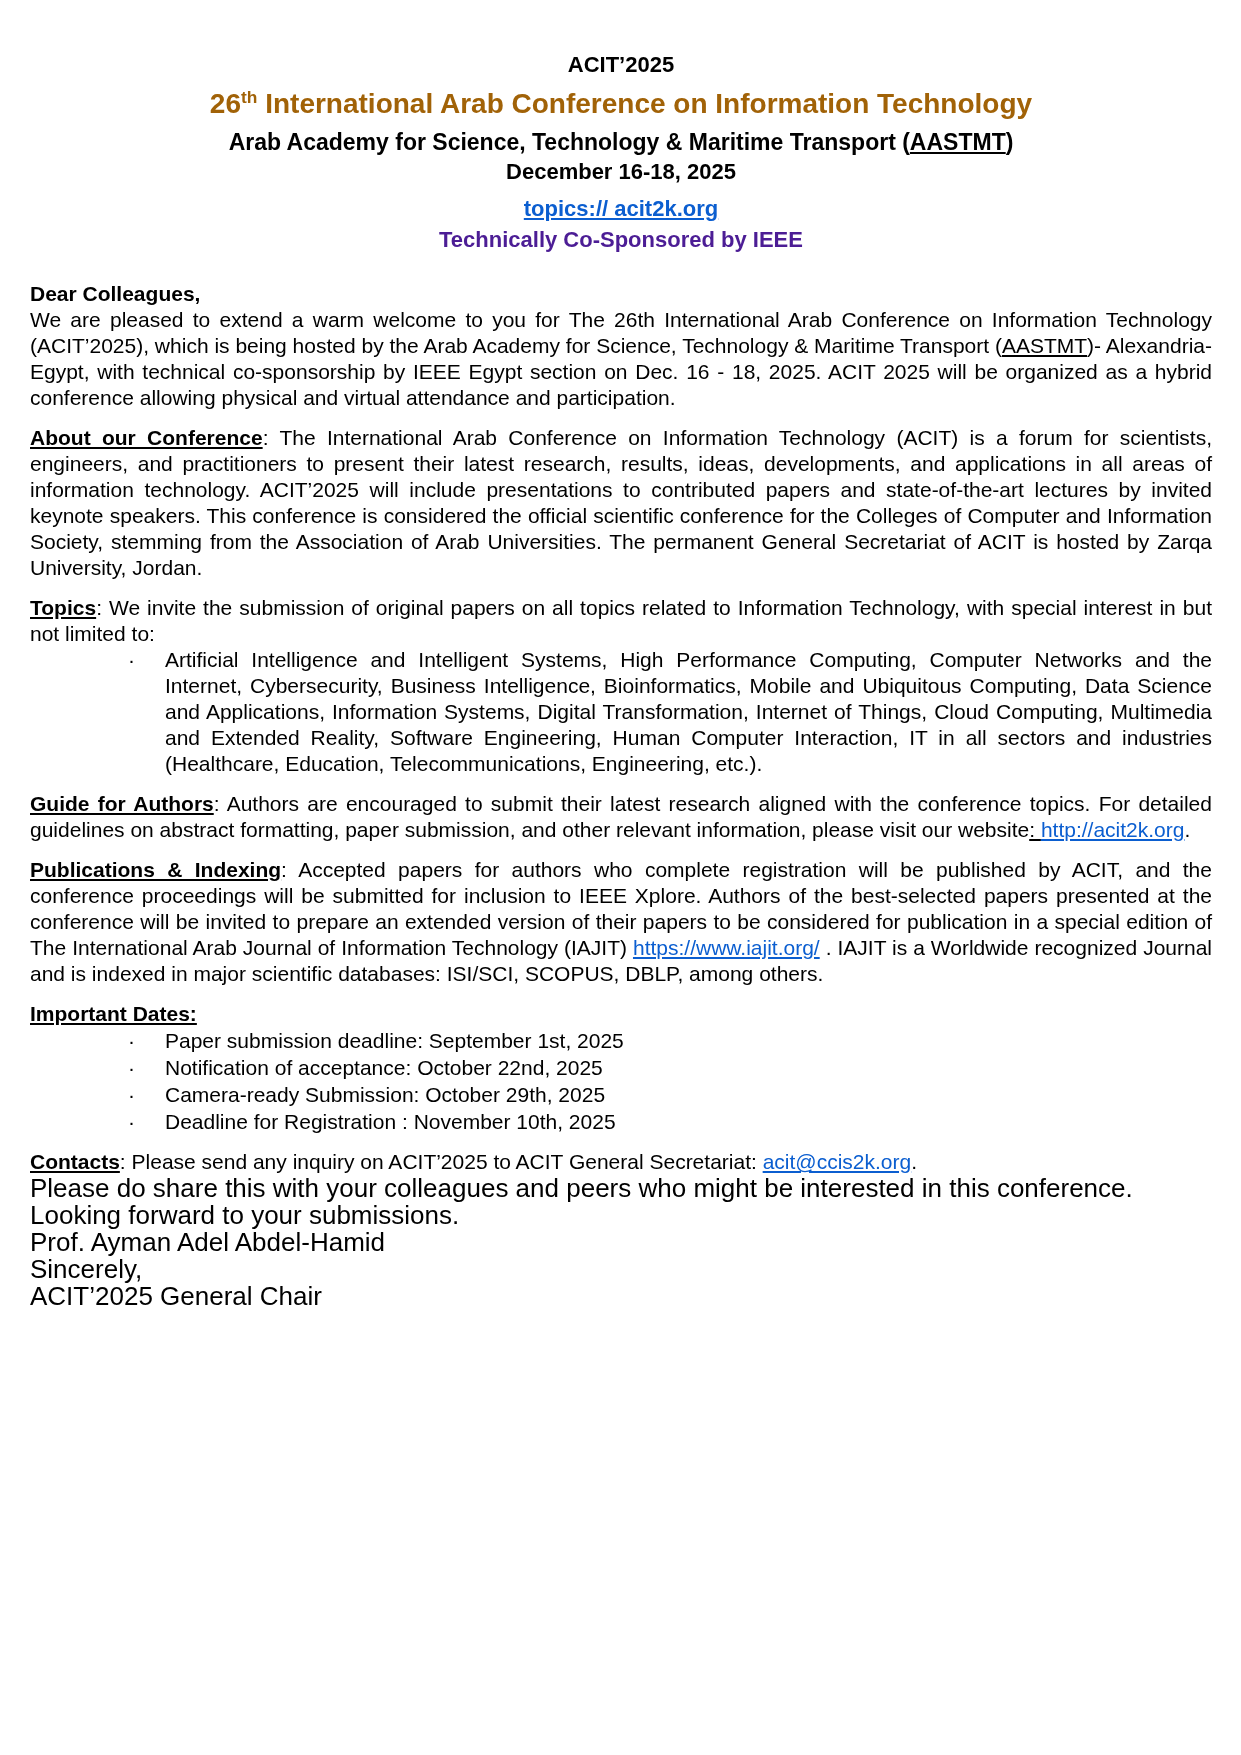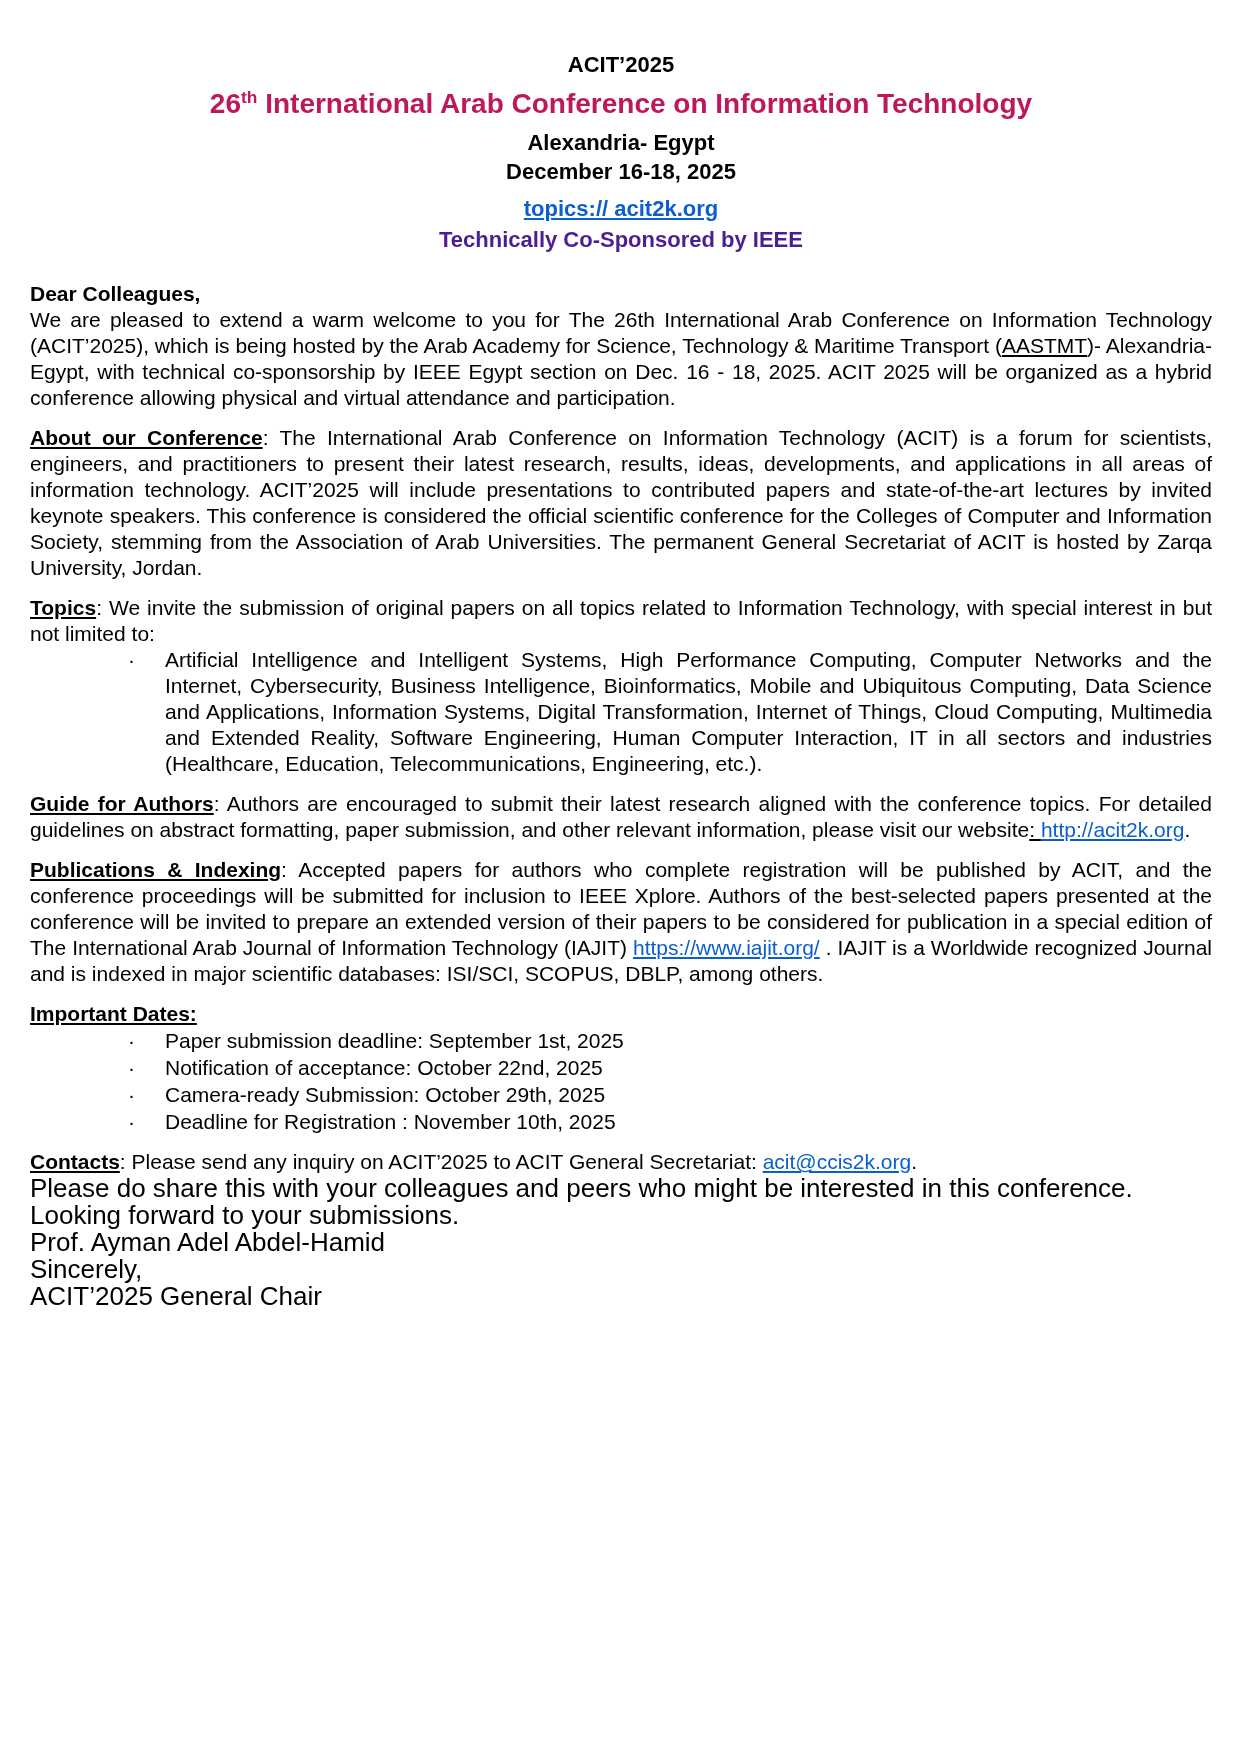--- a/index.html
+++ b/index.html
@@ -5,21 +5,21 @@
   html,body { margin:0; padding:0; background:#fff; }
   .page {
     width:1241px; height:1755px; box-sizing:border-box;
     background:#ffffff; color:#000;
     font-family:"Liberation Sans", sans-serif;
     padding:52px 29px 7px 30px;
     overflow:hidden;
   }
   .center { text-align:center; }
   .h-acit    { font-size:22px; font-weight:bold; }
-  .h-title   { font-size:28px; font-weight:bold; color:#be185d; margin-top:9px; }
+  .h-title   { font-size:28px; font-weight:bold; color:#a16207; margin-top:9px; }
   .h-title sup { font-size:0.62em; }
   .h-host    { font-size:23px; font-weight:bold; margin-top:9px; }
   .h-loc     { font-size:22px; font-weight:bold; margin-top:10px; }
   .h-date    { font-size:22px; font-weight:bold; margin-top:3px; }
   .h-url     { font-size:22px; font-weight:bold; margin-top:11px; }
   .h-sponsor { font-size:22px; font-weight:bold; color:#4c1d95; margin-top:5px; }
   a.link { color:#0B5ED0; text-decoration:underline; cursor:pointer; }
   a.link.bold { font-weight:bold; }
   .u  { text-decoration:underline; }
   .hd { font-weight:bold; text-decoration:underline; }
@@ -36,21 +36,21 @@
   .sig-line { font-size:26px; line-height:27px; margin:0; }
 </style>
 </head>
 <body>
 
 <div class="page">
 
   <header class="center">
     <div class="h-acit">ACIT’2025</div>
     <div class="h-title"><span>26</span><sup>th</sup><span> International Arab Conference on Information Technology</span></div>
-    <div class="h-loc">Alexandria- Egypt</div>
+    <div class="h-host"><span>Arab Academy for Science, Technology &amp; Maritime Transport (</span><span class="u">AASTMT</span><span>)</span></div>
     <div class="h-date">December 16-18, 2025</div>
     <div class="h-url"><a class="link bold">topics:// acit2k.org</a></div>
     <div class="h-sponsor">Technically Co-Sponsored by IEEE</div>
   </header>
 
   <p class="salutation">Dear Colleagues,</p>
 
   <p class="body j"><span>We are pleased to extend a warm welcome to you for The 26th International Arab Conference on Information Technology (ACIT’2025), which is being hosted by the Arab Academy for Science, Technology &amp; Maritime Transport (</span><span class="u">AASTMT</span><span>)- Alexandria- Egypt,  with technical co-sponsorship by IEEE Egypt section on Dec. 16 - 18, 2025. ACIT 2025 will be organized as a hybrid conference allowing physical and virtual attendance and participation.</span></p>
 
   <p class="body j section"><span class="hd">About our Conference</span><span>: The International Arab Conference on Information Technology (ACIT) is a forum for scientists, engineers, and practitioners to present their latest research, results, ideas, developments, and applications in all areas of information technology. ACIT’2025 will include presentations to contributed papers and state-of-the-art lectures by invited keynote speakers. This conference is considered the official scientific conference for the Colleges of Computer and Information Society, stemming from the Association of Arab Universities. The permanent General Secretariat of ACIT is hosted by Zarqa University, Jordan.</span></p>

